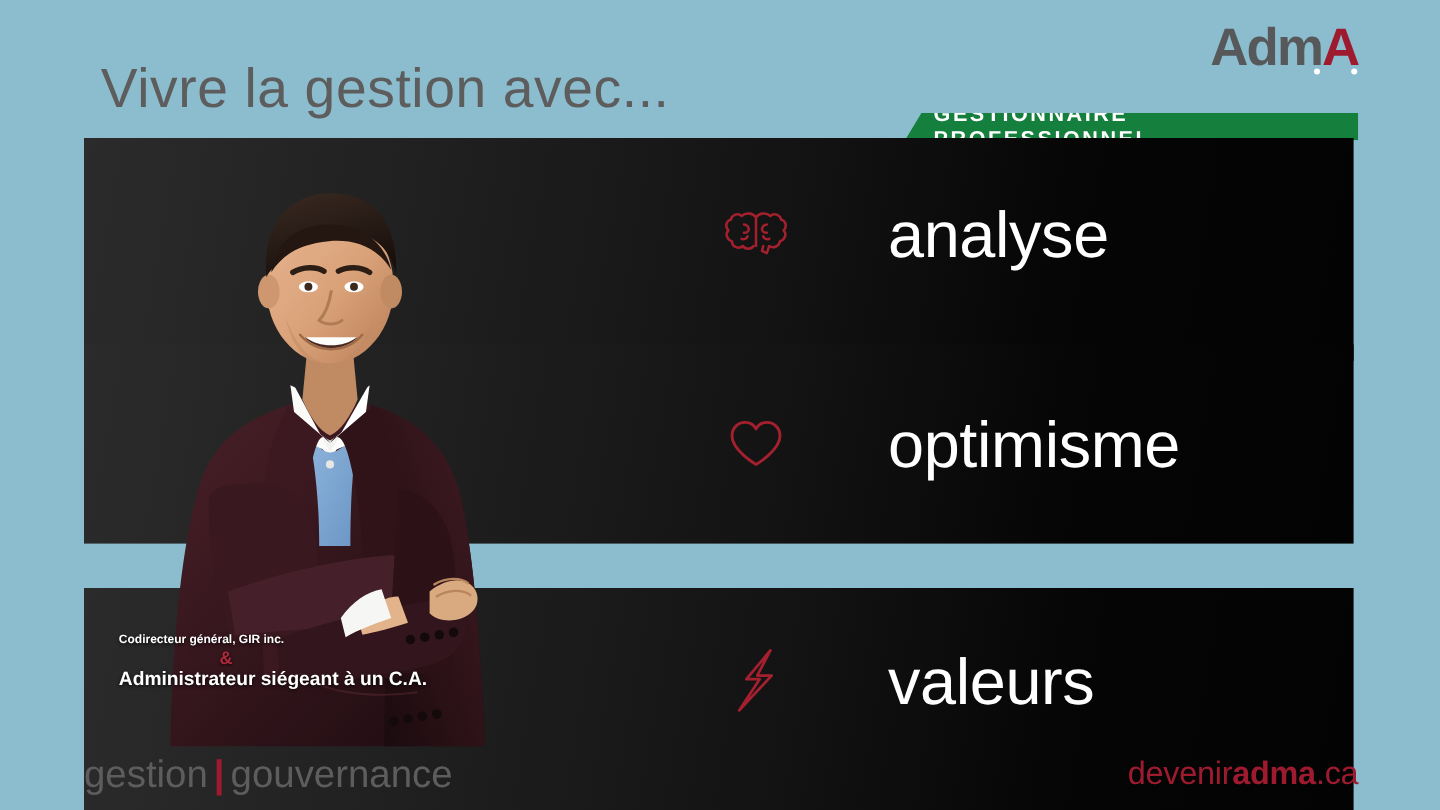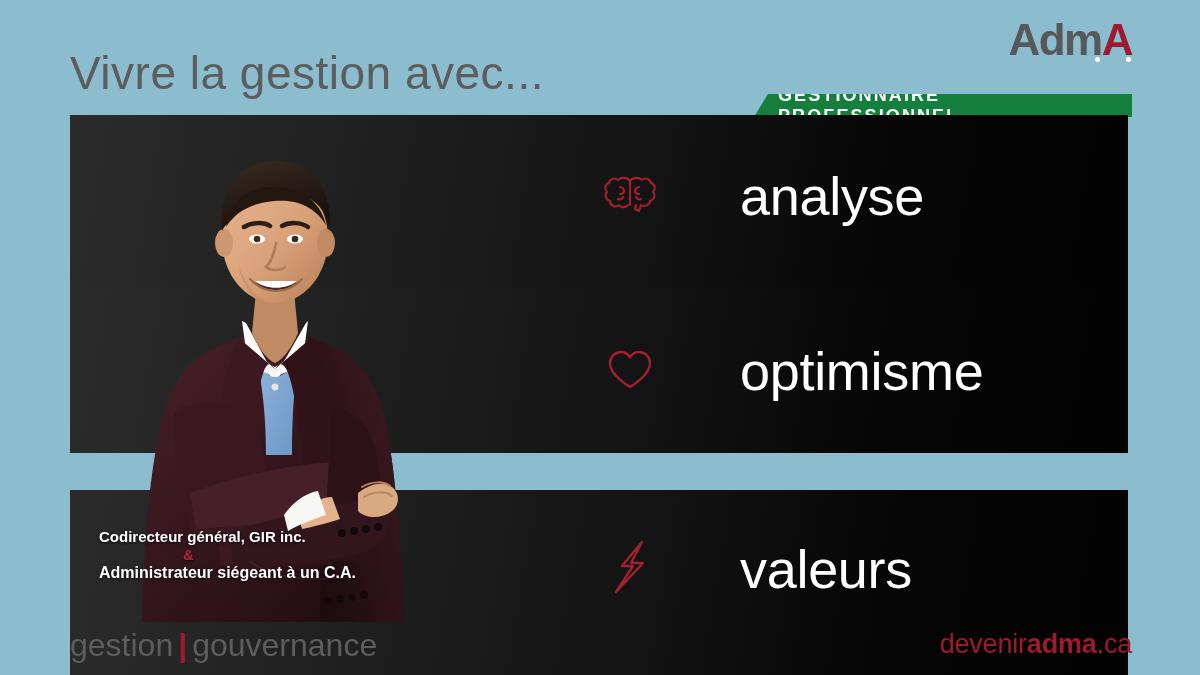--- a/index.html
+++ b/index.html
@@ -6,21 +6,21 @@
   body{
     width:1200px;height:675px;overflow:hidden;
     background:#8CBDCE;
     font-family:"Liberation Sans", sans-serif;
     position:relative;
   }
   .stage{position:absolute;inset:0;width:1200px;height:675px;background:#8CBDCE;}
 
   
   .headline{
-    position:absolute;left:70px;top:46px;
+    position:absolute;left:84px;top:46px;
     font-size:46px;font-weight:400;letter-spacing:.5px;
     color:#5d5d5d;white-space:nowrap;
   }
 
   
   .logo-block{position:absolute;right:68px;top:18px;width:378px;height:86px;}
   .logo-row{display:flex;align-items:center;justify-content:flex-end;gap:14px;}
   .logo-mark{position:relative;font-size:44px;font-weight:700;letter-spacing:-1.5px;line-height:1;color:#57585a;white-space:nowrap;}
   .logo-mark .a-red{color:#9E1B2F;position:relative;}
   .logo-dot{position:absolute;width:5px;height:5px;border-radius:50%;background:#ffffff;}
@@ -58,21 +58,21 @@
   #band-valeurs .band-icon{top:46px;height:62px;}
   #band-valeurs .band-label{top:48px;}
 
   
   .photo-wrap{position:absolute;left:70px;top:115px;width:400px;height:507px;pointer-events:none;}
   .photo{position:absolute;left:0;top:0;width:400px;height:507px;}
 
   
   .credit{position:absolute;left:99px;top:524px;z-index:6;color:#fff;}
   .credit-name{font-size:21.5px;font-weight:700;letter-spacing:.1px;text-shadow:0 1px 3px rgba(0,0,0,.85);}
-  .credit-role{font-size:15px;font-weight:600;margin-top:4px;text-shadow:0 1px 3px rgba(0,0,0,.85);}
+  .credit-role{font-size:10px;font-weight:600;margin-top:4px;text-shadow:0 1px 3px rgba(0,0,0,.85);}
   .credit-amp{color:#B02A3C;font-size:15px;font-weight:700;text-align:left;margin:1px 0 1px 84px;text-shadow:0 1px 2px rgba(0,0,0,.8);}
   .credit-role2{font-size:16px;font-weight:600;text-shadow:0 1px 3px rgba(0,0,0,.85);}
 
   
   .footer-left{
     position:absolute;left:70px;top:627px;
     font-size:32px;color:#5d5d5d;white-space:nowrap;
   }
   .footer-left .sep{color:#9E1B2F;font-weight:700;margin:0 5px;}
   .footer-right{

